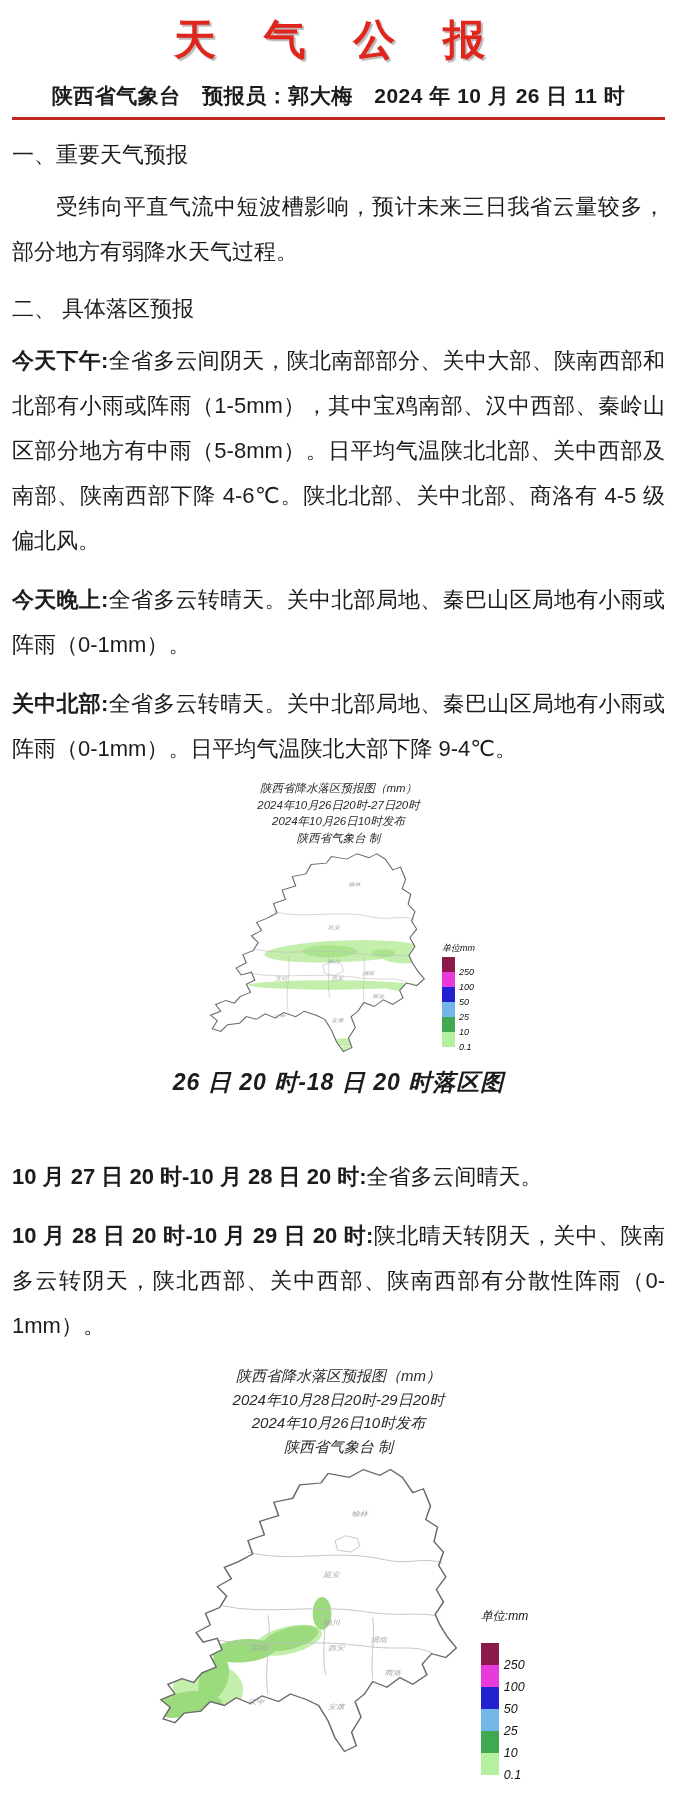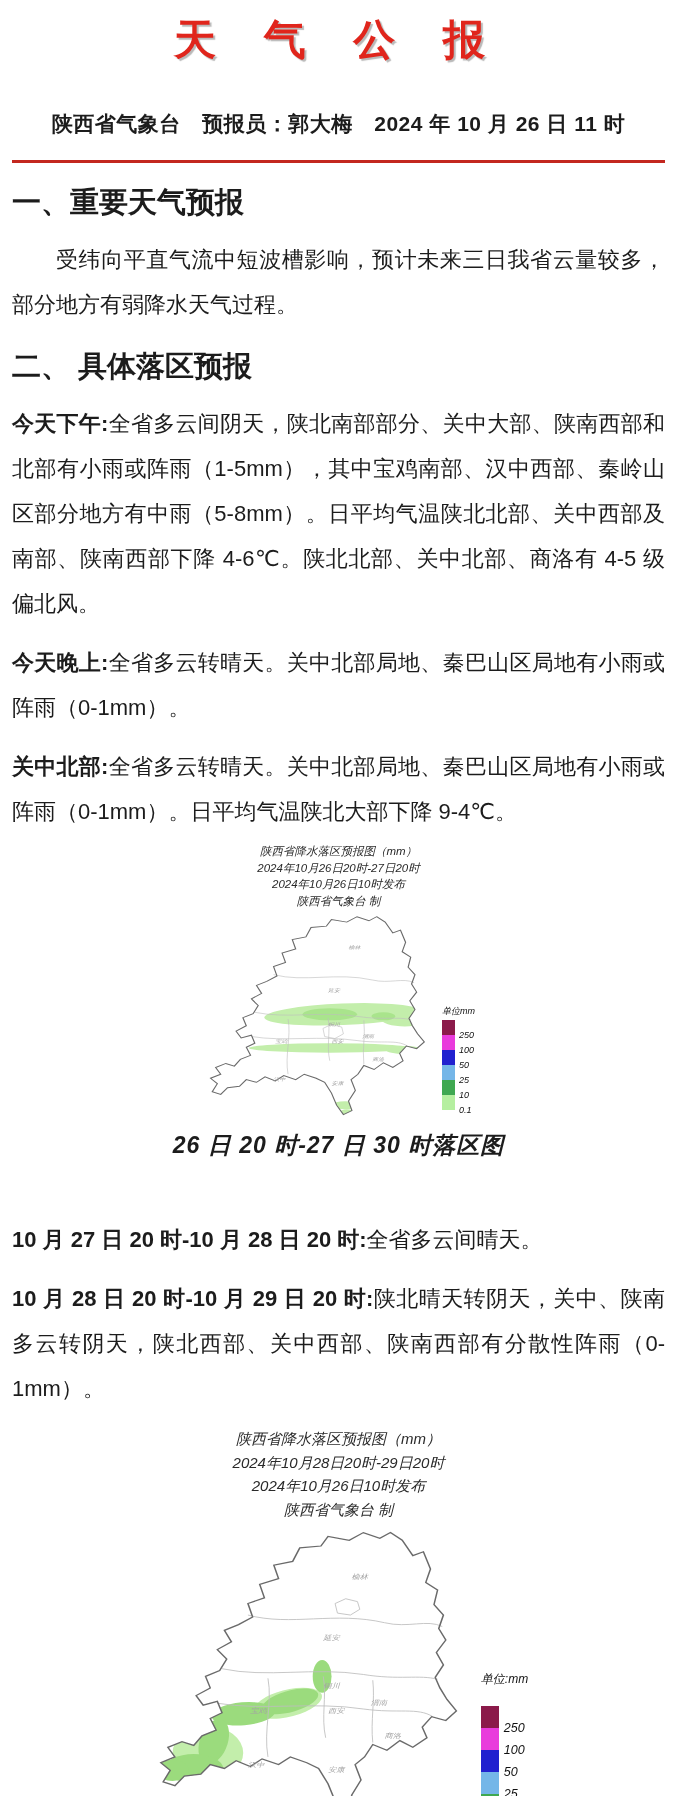--- a/index.html
+++ b/index.html
@@ -6,24 +6,24 @@
   body{
     width:677px;min-height:1796px;overflow:hidden;background:#ffffff;
     font-family:"Liberation Sans","DejaVu Sans",sans-serif;color:#1c1c1c;
   }
   .doc{padding:8px 12px 24px;}
   .title{
     text-align:center;font-size:42px;font-weight:bold;letter-spacing:18px;
     margin:4px 0 0;text-shadow:2px 2px 1px #b9b9b9;
   }
   .meta{
-    margin:42px 0 0;text-align:center;font-weight:bold;font-size:21px;
-    padding-bottom:22px;border-bottom:3px solid #c3271f;letter-spacing:.5px;
+    margin:14px 0 0;text-align:center;font-weight:bold;font-size:21px;
+    padding-bottom:7px;border-bottom:3px solid #c3271f;letter-spacing:.5px;
   }
-  .sec-heading{font-size:29px;font-weight:bold;margin:20px 0 0;}
+  .sec-heading{font-size:22px;font-weight:normal;margin:20px 0 0;}
   .para{font-size:22px;line-height:45px;text-align:justify;margin:14px 0 0;}
   .para.indent{text-indent:2em;}
   .lead{font-weight:bold;}
   .map-block{text-align:center;margin-top:10px;font-style:italic;}
   .map-flex{display:flex;justify-content:center;align-items:flex-start;}
   .map-header{font-size:11.5px;line-height:14.5px;color:#2a2a2a;margin-bottom:2px;}
   .map-header.lg{font-size:15px;line-height:19.5px;margin-bottom:4px;}
   .caption{font-weight:bold;font-size:23px;margin-top:8px;letter-spacing:1px;}
   .legend{text-align:center;flex:0 0 auto;}
   .legend-title{font-size:9px;color:#111;margin-bottom:2px;white-space:nowrap;}
@@ -114,21 +114,21 @@
           <div class="cell" style="background-color: rgb(63, 168, 81);">
               <span>10</span>
             </div>
           <div class="cell" style="background-color: rgb(181, 239, 160);">
               <span>0.1</span>
             </div>
         </div>
       </div>
     </div>
 
-    <div class="caption">26 日 20 时-27 日 30 时落区图</div>
+    <div class="caption">26 日 20 时-18 日 20 时落区图</div>
   </div>
 
   <p class="para outlook1"><span class="lead">10 月 27 日 20 时-10 月 28 日 20 时:</span><span>全省多云间晴天。</span></p>
 
   <p class="para"><span class="lead">10 月 28 日 20 时-10 月 29 日 20 时:</span><span>陕北晴天转阴天，关中、陕南多云转阴天，陕北西部、关中西部、陕南西部有分散性阵雨（0-1mm）。</span></p>
 
   <div class="map-block" style="margin-top:18px;">
     <div class="map-header lg">陕西省降水落区预报图（mm）</div>
     <div class="map-header lg">2024年10月28日20时-29日20时</div>
     <div class="map-header lg">2024年10月26日10时发布</div>

